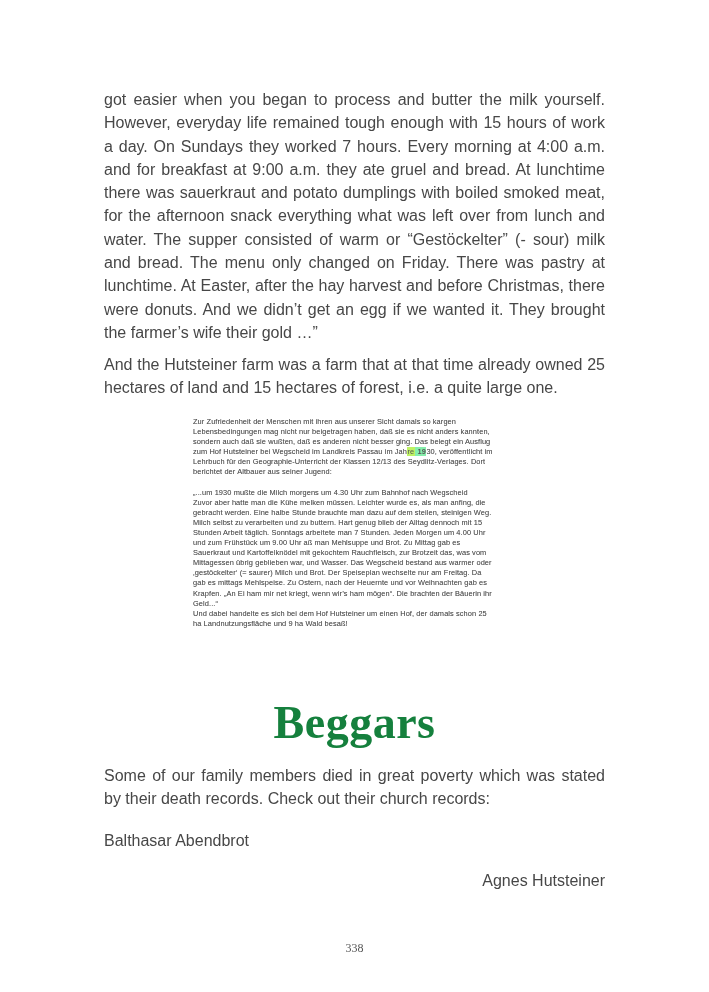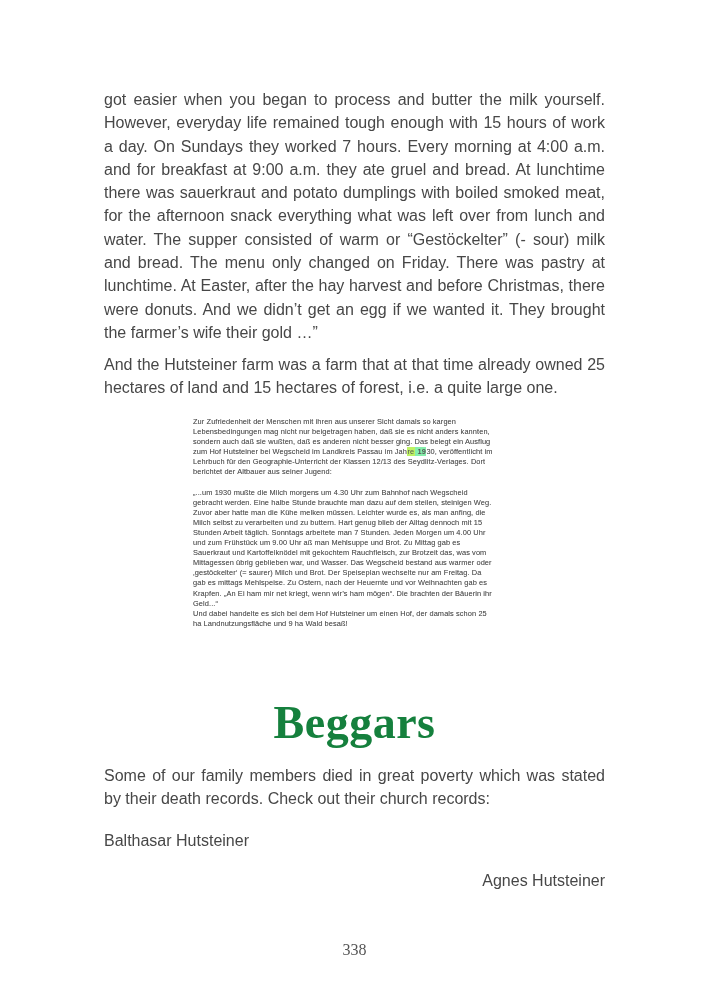--- a/index.html
+++ b/index.html
@@ -56,21 +56,21 @@
     color: #15803d;
     letter-spacing: 0.5px;
   }
   .page-number {
     position: absolute;
     top: 941px;
     left: 0;
     width: 709px;
     text-align: center;
     font-family: "Liberation Serif", serif;
-    font-size: 16px;
+    font-size: 12px;
     color: #555555;
   }
 </style>
 </head>
 <body>
 
 <div class="page">
 
   <div class="body-text para1">got easier when you began to process and butter the milk yourself. However, everyday life remained tough enough with 15 hours of work a day. On Sundays they worked 7 hours. Every morning at 4:00 a.m. and for breakfast at 9:00 a.m. they ate gruel and bread. At lunchtime there was sauerkraut and potato dumplings with boiled smoked meat, for the afternoon snack everything what was left over from lunch and water. The supper consisted of warm or “Gestöckelter” (- sour) milk and bread. The menu only changed on Friday. There was pastry at lunchtime. At Easter, after the hay harvest and before Christmas, there were donuts. And we didn’t get an egg if we wanted it. They brought the farmer’s wife their gold …”</div>
 
@@ -78,38 +78,38 @@
 
   <div class="scan">
       <div class="scan-line"><span>Zur Zufriedenheit der Menschen mit ihren aus unserer Sicht damals so kargen</span></div>
       <div class="scan-line"><span>Lebensbedingungen mag nicht nur beigetragen haben, daß sie es nicht anders kannten,</span></div>
       <div class="scan-line"><span>sondern auch daß sie wußten, daß es anderen nicht besser ging. Das belegt ein Ausflug</span></div>
       <div class="scan-line"><span>zum Hof Hutsteiner bei Wegscheid im Landkreis Passau im Jah</span><span class="hl" style="background: #bef264;">re</span><span class="hl" style="background: #86efac; font-weight: bold;"> 19</span><span>30, veröffentlicht im</span></div>
       <div class="scan-line"><span>Lehrbuch für den Geographie-Unterricht der Klassen 12/13 des Seydlitz-Verlages. Dort</span></div>
       <div class="scan-line"><span>berichtet der Altbauer aus seiner Jugend:</span></div>
       <div class="para-gap"></div>
       <div class="scan-line"><span>„...um 1930 mußte die Milch morgens um 4.30 Uhr zum Bahnhof nach Wegscheid</span></div>
+      <div class="scan-line"><span>Zuvor aber hatte man die Kühe melken müssen. Leichter wurde es, als man anfing, die</span></div>
       <div class="scan-line"><span>gebracht werden. Eine halbe Stunde brauchte man dazu auf dem steilen, steinigen Weg.</span></div>
-      <div class="scan-line"><span>Zuvor aber hatte man die Kühe melken müssen. Leichter wurde es, als man anfing, die</span></div>
       <div class="scan-line"><span>Milch selbst zu verarbeiten und zu buttern. Hart genug blieb der Alltag dennoch mit 15</span></div>
       <div class="scan-line"><span>Stunden Arbeit täglich. Sonntags arbeitete man 7 Stunden. Jeden Morgen um 4.00 Uhr</span></div>
       <div class="scan-line"><span>und zum Frühstück um 9.00 Uhr aß man Mehlsuppe und Brot. Zu Mittag gab es</span></div>
       <div class="scan-line"><span>Sauerkraut und Kartoffelknödel  mit gekochtem Rauchfleisch, zur Brotzeit das, was vom</span></div>
       <div class="scan-line"><span>Mittagessen übrig geblieben war, und Wasser. Das Wegscheid bestand aus warmer oder</span></div>
       <div class="scan-line"><span>‚gestöckelter‘ (= saurer) Milch und Brot. Der Speiseplan wechselte nur am Freitag. Da</span></div>
       <div class="scan-line"><span>gab es mittags Mehlspeise. Zu Ostern, nach der Heuernte und vor Weihnachten gab es</span></div>
       <div class="scan-line"><span>Krapfen. „An Ei ham mir net kriegt, wenn wir’s ham mögen“. Die brachten der Bäuerin ihr</span></div>
       <div class="scan-line"><span>Geld...“</span></div>
       <div class="scan-line"><span>Und dabei handelte es sich bei dem Hof Hutsteiner um einen Hof, der damals schon 25</span></div>
       <div class="scan-line"><span>ha Landnutzungsfläche und 9 ha Wald besaß!</span></div>
     </div>
 
   <h1 class="heading">Beggars</h1>
 
   <div class="body-text para3">Some of our family members died in great poverty which was stated by their death records. Check out their church records:</div>
 
-  <div class="body-text name-line name1">Balthasar Hutsteiner</div>
+  <div class="body-text name-line name1">Balthasar Abendbrot</div>
 
   <div class="body-text name-line name2">Agnes Hutsteiner</div>
 
   <div class="page-number">338</div>
 
 </div>
 
 </body></html>

